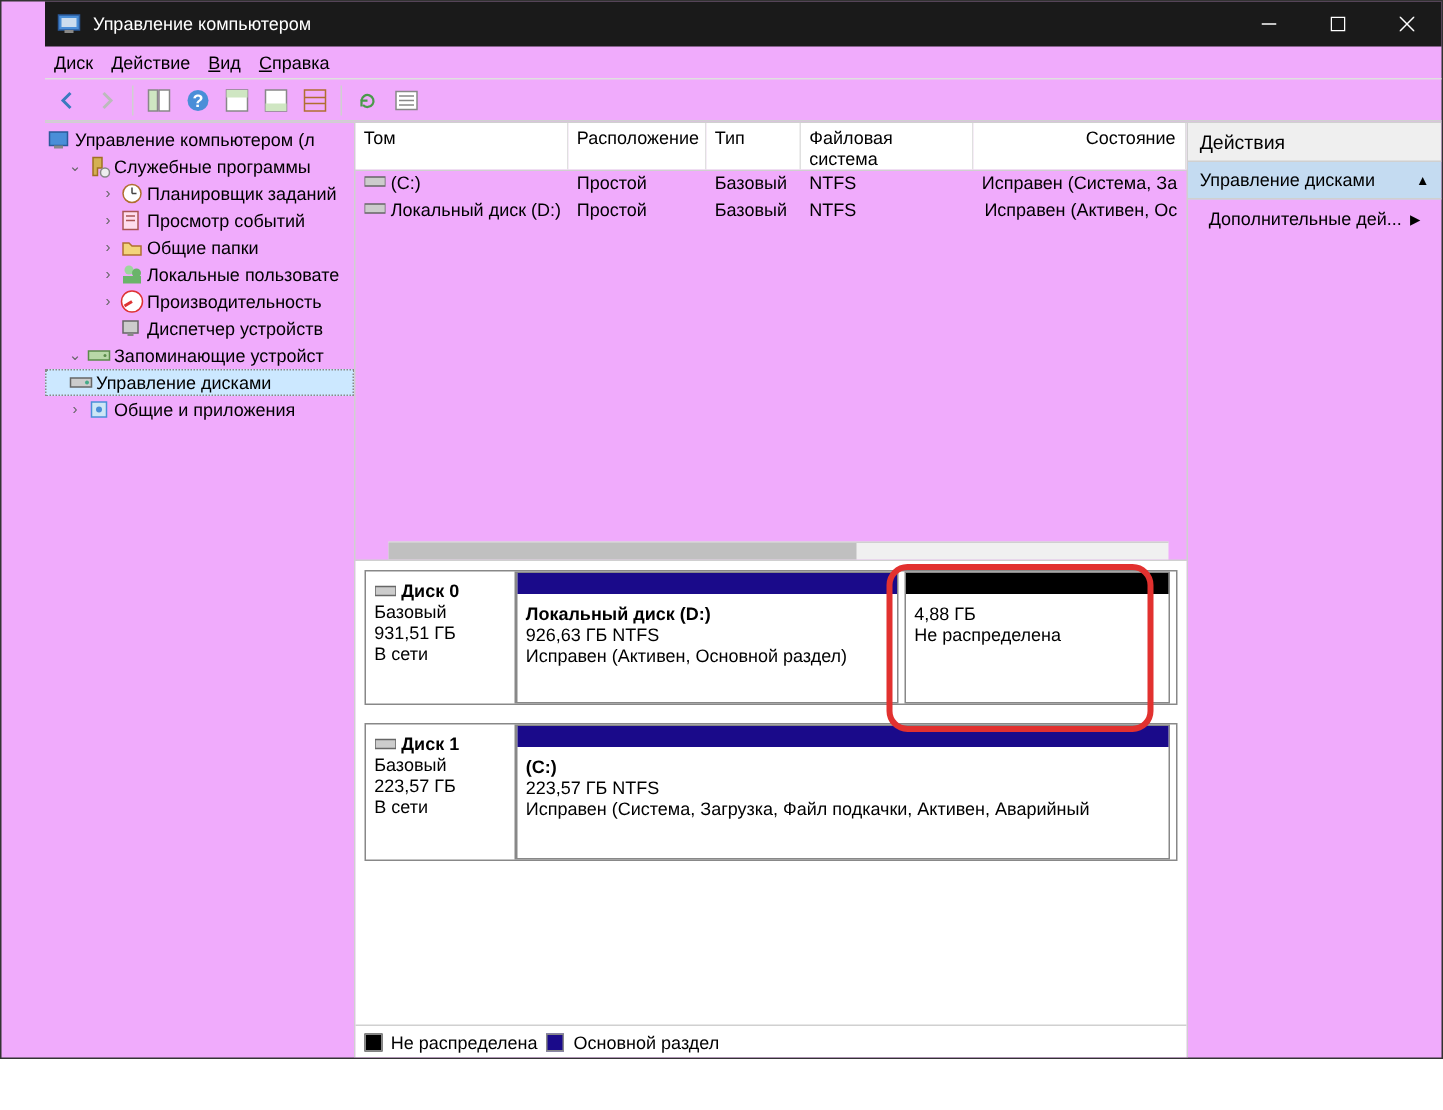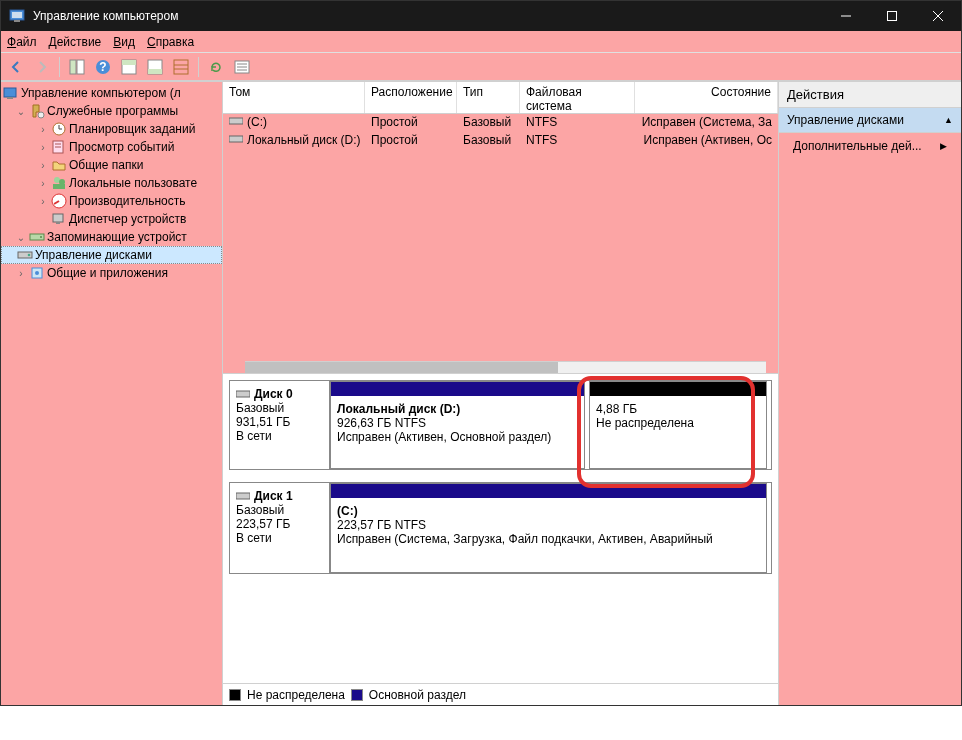--- a/index.html
+++ b/index.html
@@ -1,17 +1,17 @@
 <!DOCTYPE html>
 <html><head>
 <meta charset="utf-8">
 <style>
 * { box-sizing: border-box; margin: 0; padding: 0; font-family: "Segoe UI", Tahoma, sans-serif; font-size: 12px; }
 body { background: #fff; width: 962px; height: 740px; overflow: hidden; }
-.window { width: 962px; height: 706px; border: 1px solid #333; display: flex; flex-direction: column; background: #fca5a5; }
+.window { width: 962px; height: 706px; border: 1px solid #333; display: flex; flex-direction: column; background: #f0abfc; padding-left: 29px; }
 .titlebar { height: 30px; background: #1a1a1a; color: #fff; display: flex; align-items: center; padding: 0 0 0 8px; }
 .titlebar .app-icon { width: 16px; height: 16px; margin-right: 8px; }
 .tb-buttons { margin-left: auto; display: flex; }
 .tb-btn { width: 46px; height: 30px; display: flex; align-items: center; justify-content: center; color: #fff; }
 .menubar { height: 22px; display: flex; align-items: center; gap: 12px; padding: 0 6px; border-bottom: 1px solid #e0e0e0; }
 .menubar span { cursor: default; }
 .menubar span:first-letter { text-decoration: underline; }
 .toolbar { height: 28px; display: flex; align-items: center; gap: 4px; padding: 2px 4px; border-bottom: 1px solid #d0d0d0; }
 .tool { width: 22px; height: 22px; display: flex; align-items: center; justify-content: center; border: 1px solid transparent; }
 .tool-sep { width: 1px; height: 20px; background: #d0d0d0; margin: 0 2px; }
@@ -81,21 +81,21 @@
       <div class="tb-btn">
           <svg width="10" height="10" viewBox="0 0 10 10">
             <line x1="0" y1="0" x2="10" y2="10" stroke="#fff"></line>
             <line x1="10" y1="0" x2="0" y2="10" stroke="#fff"></line>
           </svg>
         </div>
     </div>
   </div>
 
   <div class="menubar">
-    <span>Файл</span>
+    <span>Диск</span>
     <span>Действие</span>
     <span>Вид</span>
     <span>Справка</span>
   </div>
 
   <div class="toolbar">
     <div class="tool">
         <svg width="14" height="14" viewBox="0 0 14 14">
           <path d="M9 2 L4 7 L9 12" fill="none" stroke="#3a7abf" stroke-width="2"></path>
         </svg>

